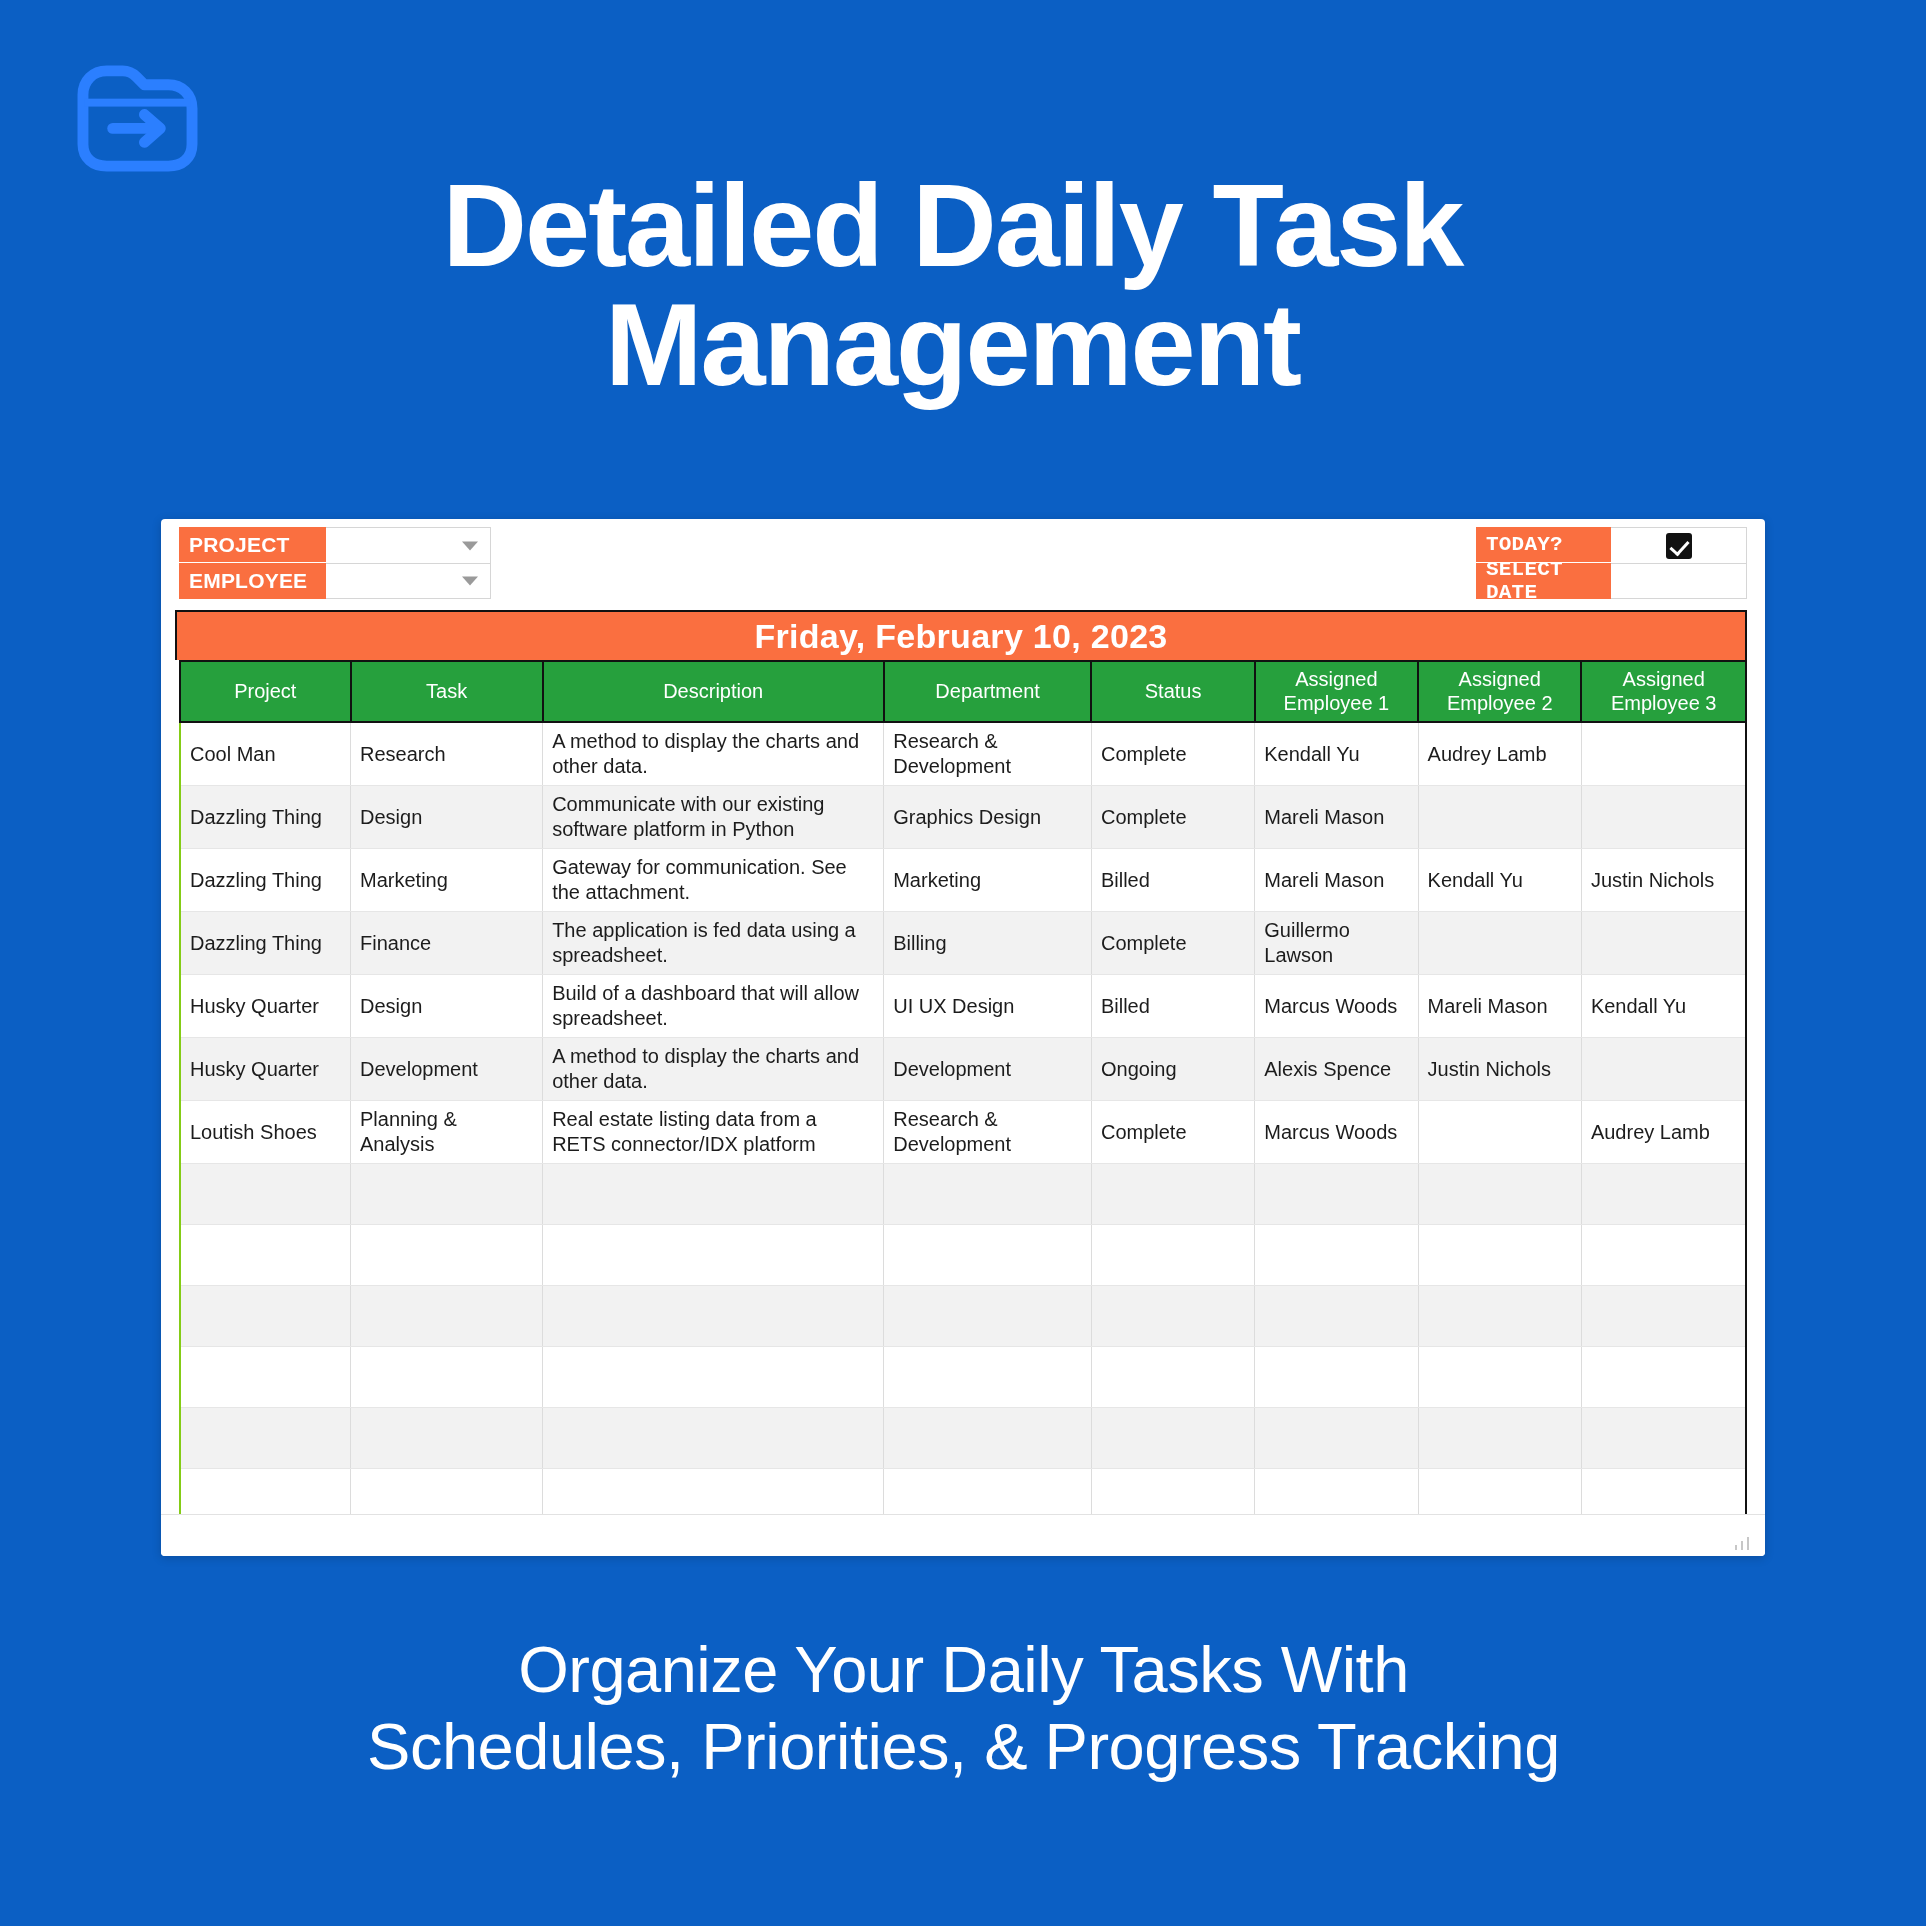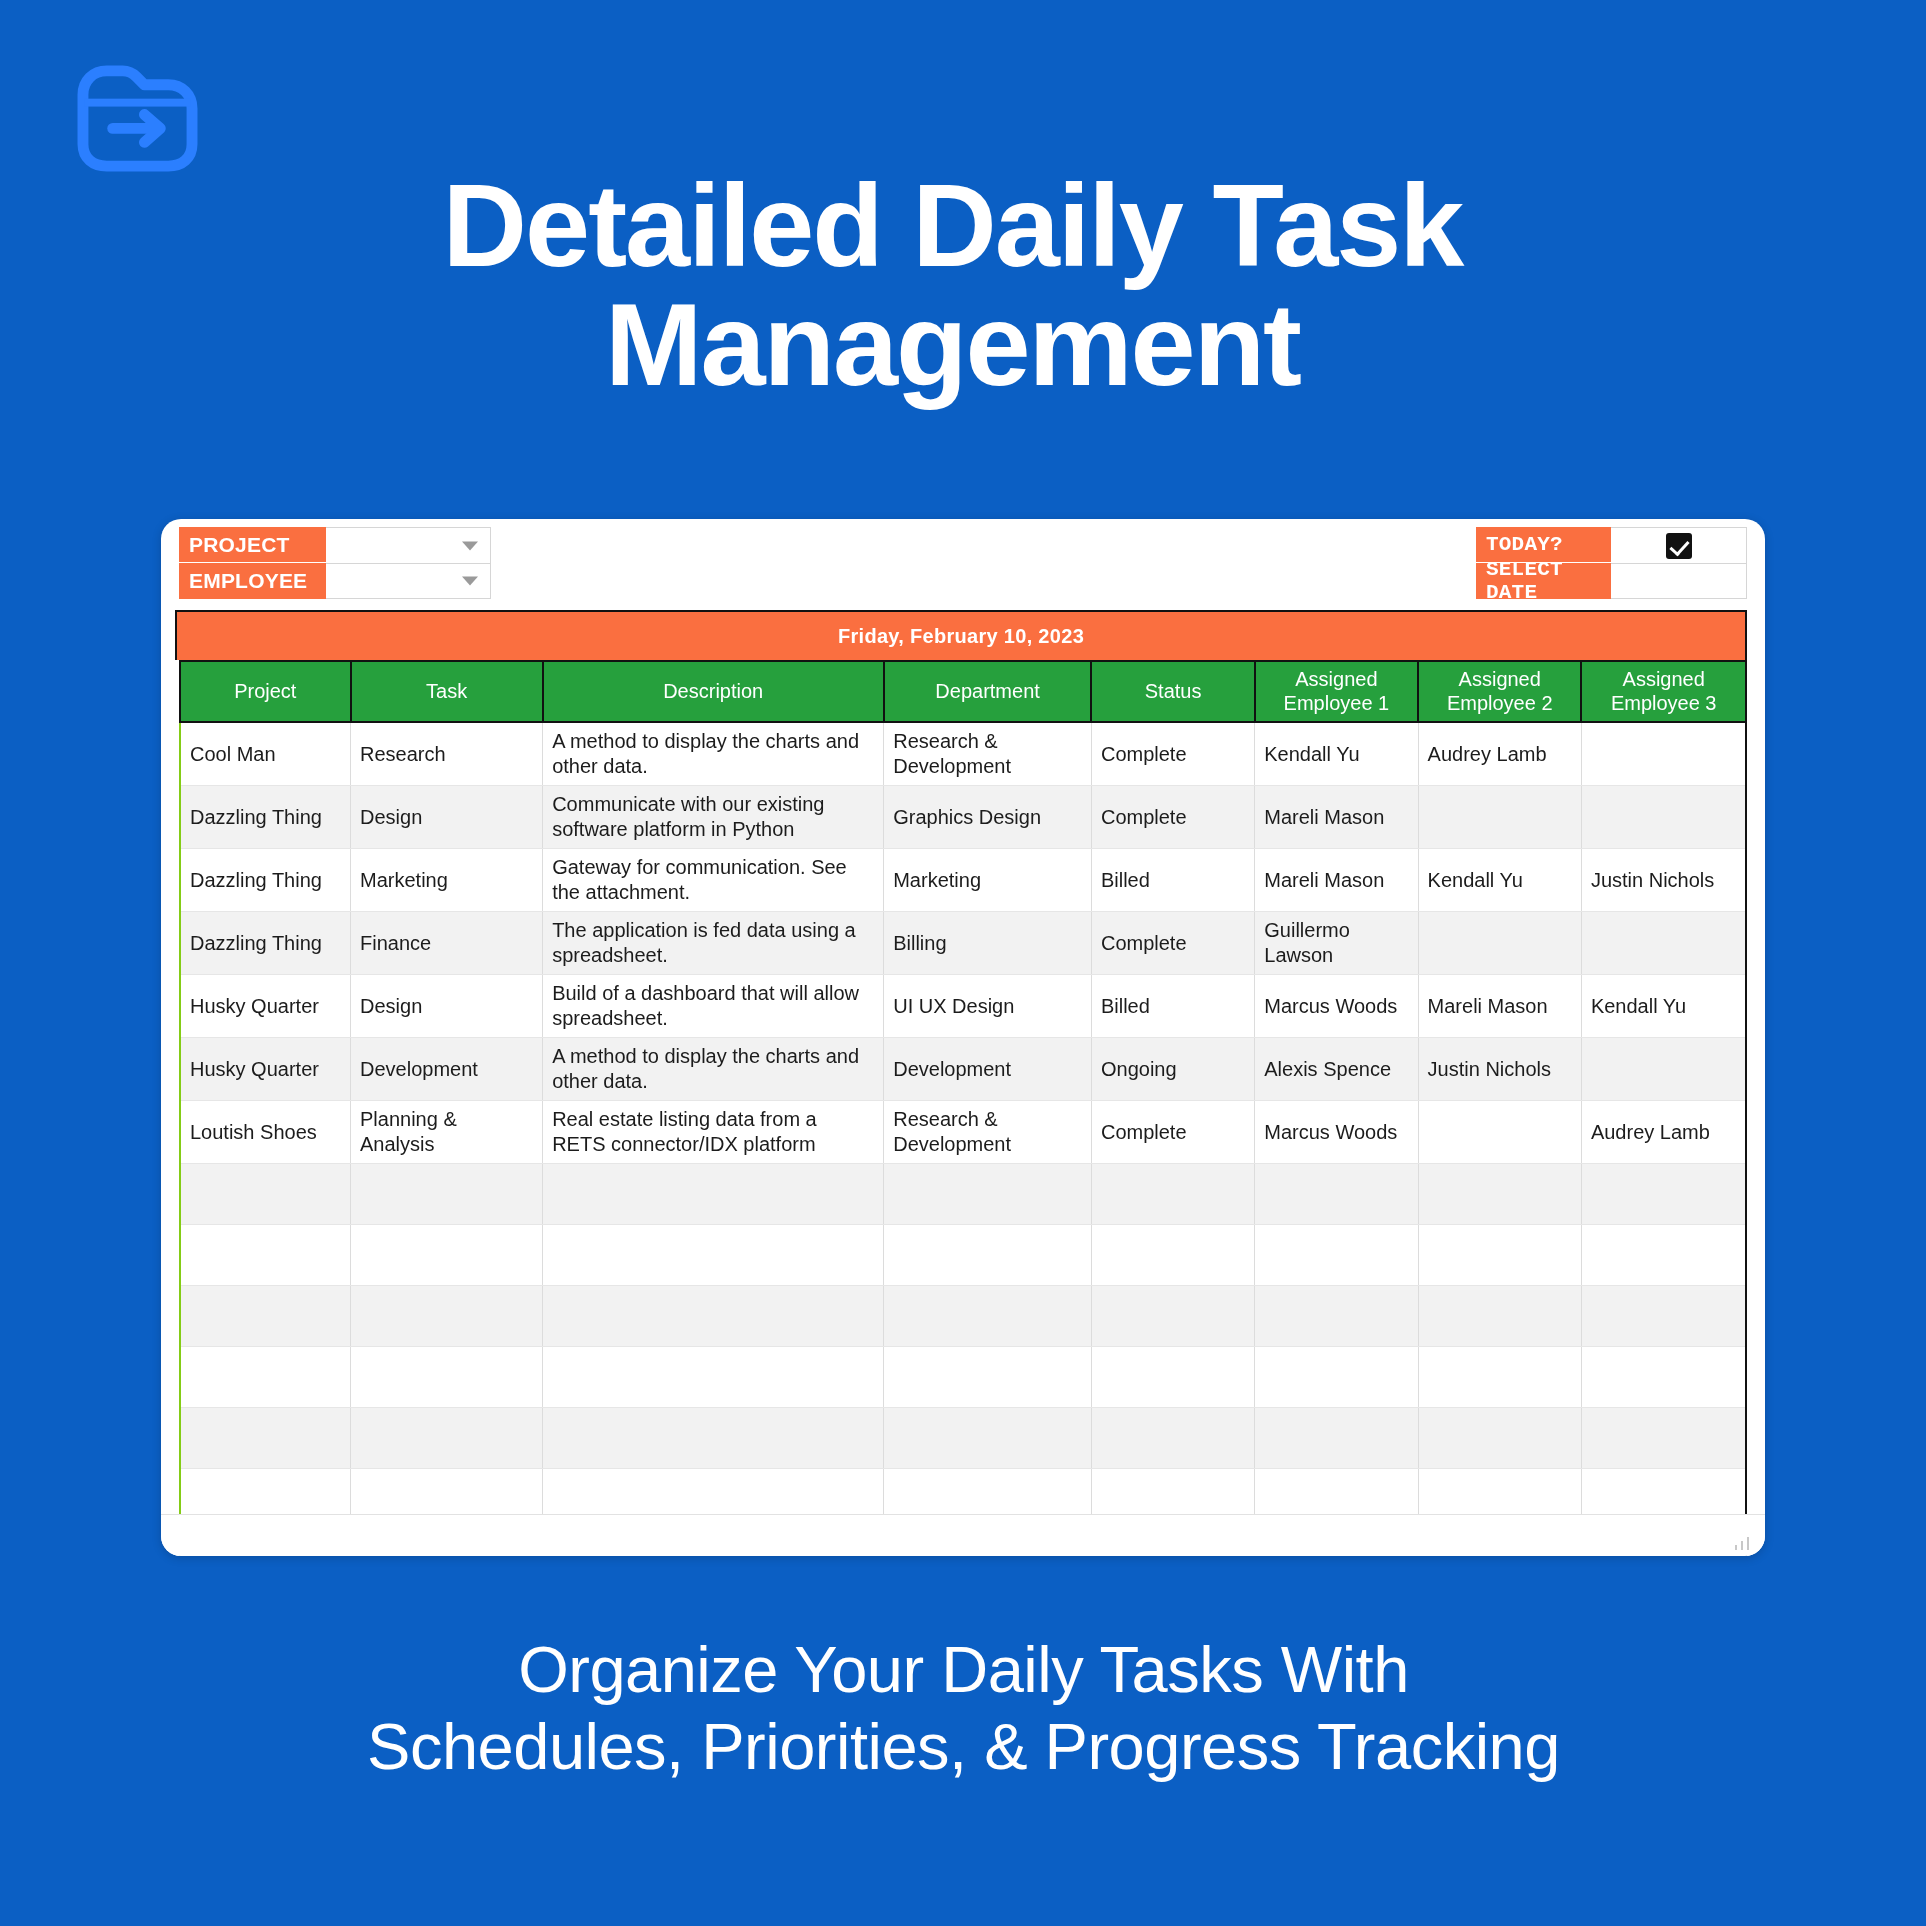--- a/index.html
+++ b/index.html
@@ -22,21 +22,21 @@
     font-size: 117px; font-weight: bold; line-height: 1.02;
     letter-spacing: -2px;
   }
   .headline .l2 { display: block; }
 
   
   .card {
     position: absolute; left: 161px; top: 519px;
     width: 1604px; height: 1037px;
     background: #ffffff;
-    border-radius: 20px;
+    border-radius: 4px;
     box-shadow: 0 2px 10px rgba(0,0,0,0.18);
     overflow: hidden;
   }
   .sheet { position: relative; width: 1604px; height: 1037px; padding: 8px 10px 0 10px; }
 
   
   .filterbar { position: relative; height: 71px; }
   .fgroup { position: absolute; top: 0; }
   .fgroup.left { left: 8px; }
   .fgroup.right { right: 8px; }
@@ -71,21 +71,21 @@
     width: 8px; height: 15px; border: solid #fff;
     border-width: 0 3px 3px 0; transform: rotate(42deg);
   }
 
   
   .datebar {
     margin: 12px 8px 0 4px;
     height: 50px; background: #FA6F40; color: #ffffff;
     border: 2px solid #111; border-bottom: none;
     display: flex; align-items: center; justify-content: center;
-    font-size: 20px; font-weight: bold; letter-spacing: 0.3px;
+    font-size: 34px; font-weight: bold; letter-spacing: 0.3px;
   }
 
   
   table.grid { margin: 0 8px; width: calc(100% - 16px); border-collapse: collapse; table-layout: fixed; }
   table.grid th {
     background: #26A03D; color: #ffffff;
     font-size: 20px; font-weight: normal;
     height: 61px; text-align: center; vertical-align: middle;
     border: 2px solid #111; line-height: 1.18;
   }

